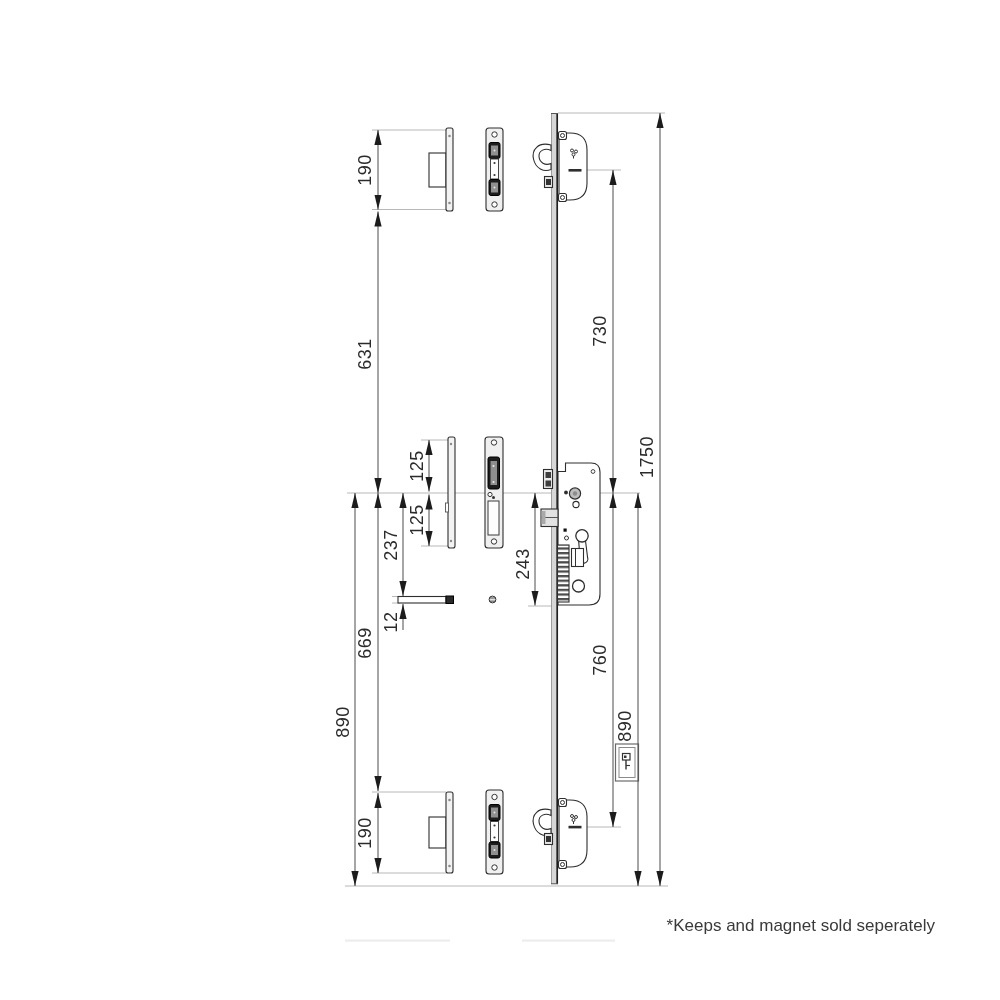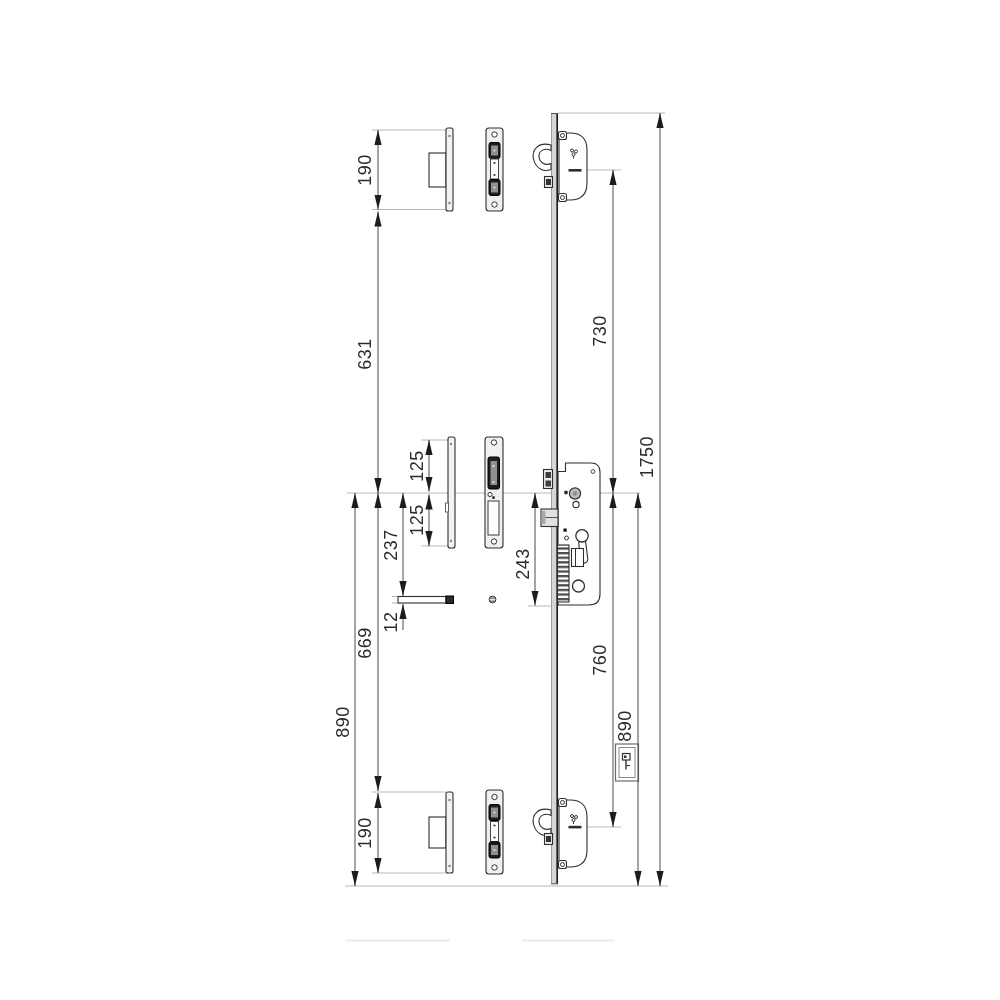--- a/index.html
+++ b/index.html
@@ -236,14 +236,15 @@
     <text class="dim-label" x="631" y="726" text-anchor="middle" transform="rotate(-90 631 726)">890</text>
     <text class="dim-label" x="653" y="457" text-anchor="middle" transform="rotate(-90 653 457)">1750</text>
   </g>
 
   <g>
     <rect x="345" y="939.5" width="105" height="2.2" fill="#ededed"></rect>
     <rect x="522" y="939.5" width="93" height="2.2" fill="#ededed"></rect>
   </g>
 </svg>
 
+<div class="footnote">*Keeps and magnet sold seperately</div>
 
 </div>
 
 </body></html>

